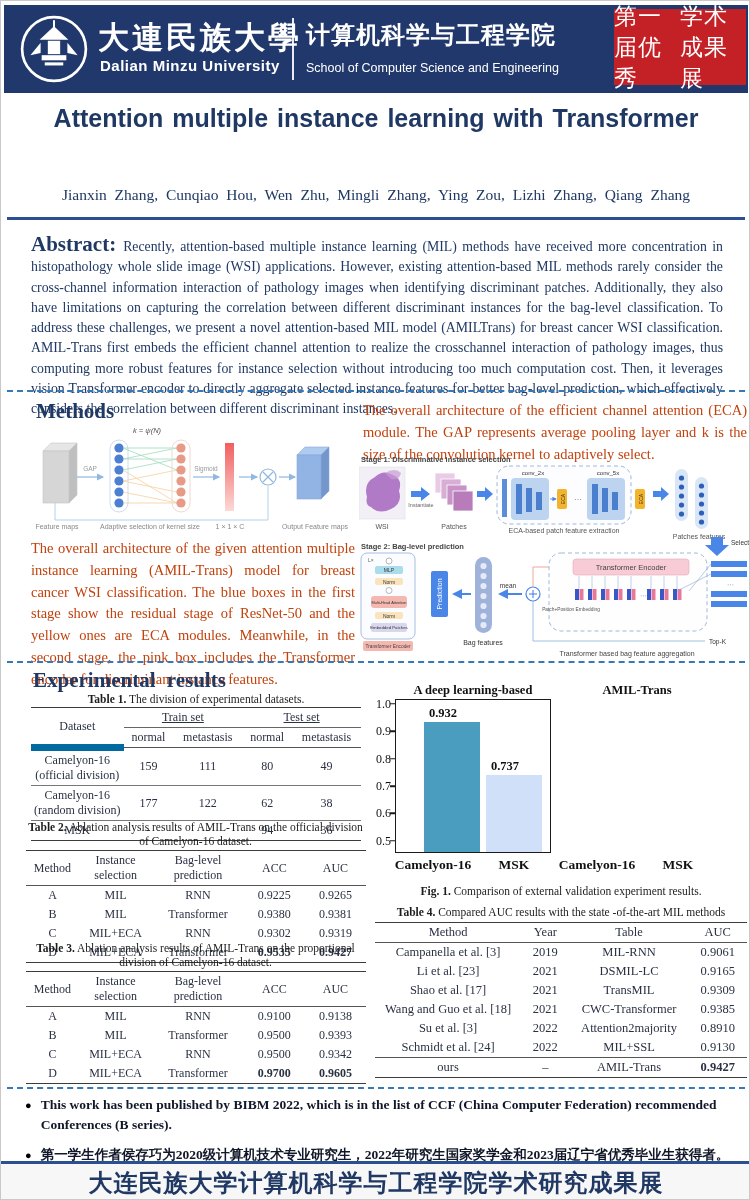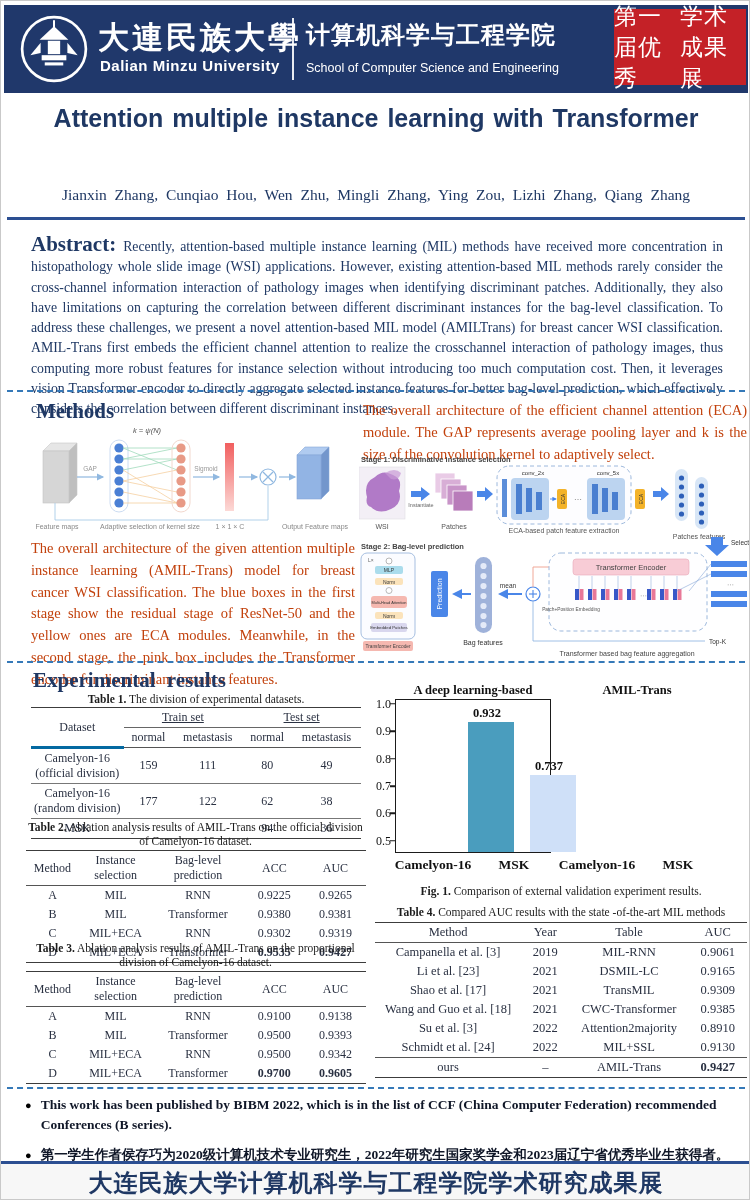--- a/index.html
+++ b/index.html
@@ -52,21 +52,21 @@
   table.ptab thead { border-bottom:1px solid #555; }
   .t1 th.group { border-bottom:1px solid #666;text-decoration:underline; }
   #table1 tbody tr { border-bottom:1px solid #777; }
   #table1 tbody tr:last-child { border-bottom:none; }
   #table4 tbody tr:last-child { border-top:1px solid #555; }
 
   
   .chart { position:absolute; left:370px; top:682px; width:378px; height:200px; }
   .panel-title { position:absolute; top:0; text-align:center; font:bold 12.5px "Liberation Serif", serif; color:#111; }
   .panel { position:absolute; top:16px; height:154px; width:156px; border:1.6px solid #1b1b1b; background:#fff; }
-  .bar { position:absolute; bottom:0; width:46px;margin-left:44px; }
+  .bar { position:absolute; bottom:0; width:56px; }
   .bar-label { position:absolute; top:-16px; left:-11px; width:60px; text-align:center;
                font:bold 12.5px "Liberation Serif", serif; color:#111; }
   .ytick { position:absolute; right:4px; transform:translateY(-50%); font:12px "Liberation Serif", serif; color:#111; }
   .ytickmark { position:absolute; width:5px; height:1.5px; background:#1b1b1b; left:19px; transform:translateY(-50%); }
   .yaxis { position:absolute; left:0; top:16px; width:24px; height:154px; }
   .xlab { position:absolute; top:174px; font:bold 13.5px "Liberation Serif", serif; color:#111; text-align:center; }
 
   .fig-cap { text-align:center; }
 
   
@@ -357,21 +357,21 @@
   <div class="dashed d2"></div>
 
   <div class="sec-heading" style="left:32px; top:667px;">Experimental  results</div>
 
   <div class="cap" style="left:30px; top:692px; width:330px;">
     <b>Table 1.</b><span>  The division of experimental datasets.</span>
   </div>
   <table class="ptab t1" id="table1" style="left:30px; top:706px; width:330px;">
     <thead>
       <tr>
-        <th rowspan="2" style="width:100px; border-bottom:3px solid #0369a1;">Dataset</th>
+        <th rowspan="2" style="width:100px; border-bottom:7px solid #0369a1;">Dataset</th>
         <th colspan="2" class="group">Train set</th>
         <th colspan="2" class="group">Test set</th>
       </tr>
       <tr>
         <th style="width:52px;">normal</th>
         <th style="width:72px;">metastasis</th>
         <th style="width:52px;">normal</th>
         <th style="width:72px;">metastasis</th>
       </tr>
     </thead>

